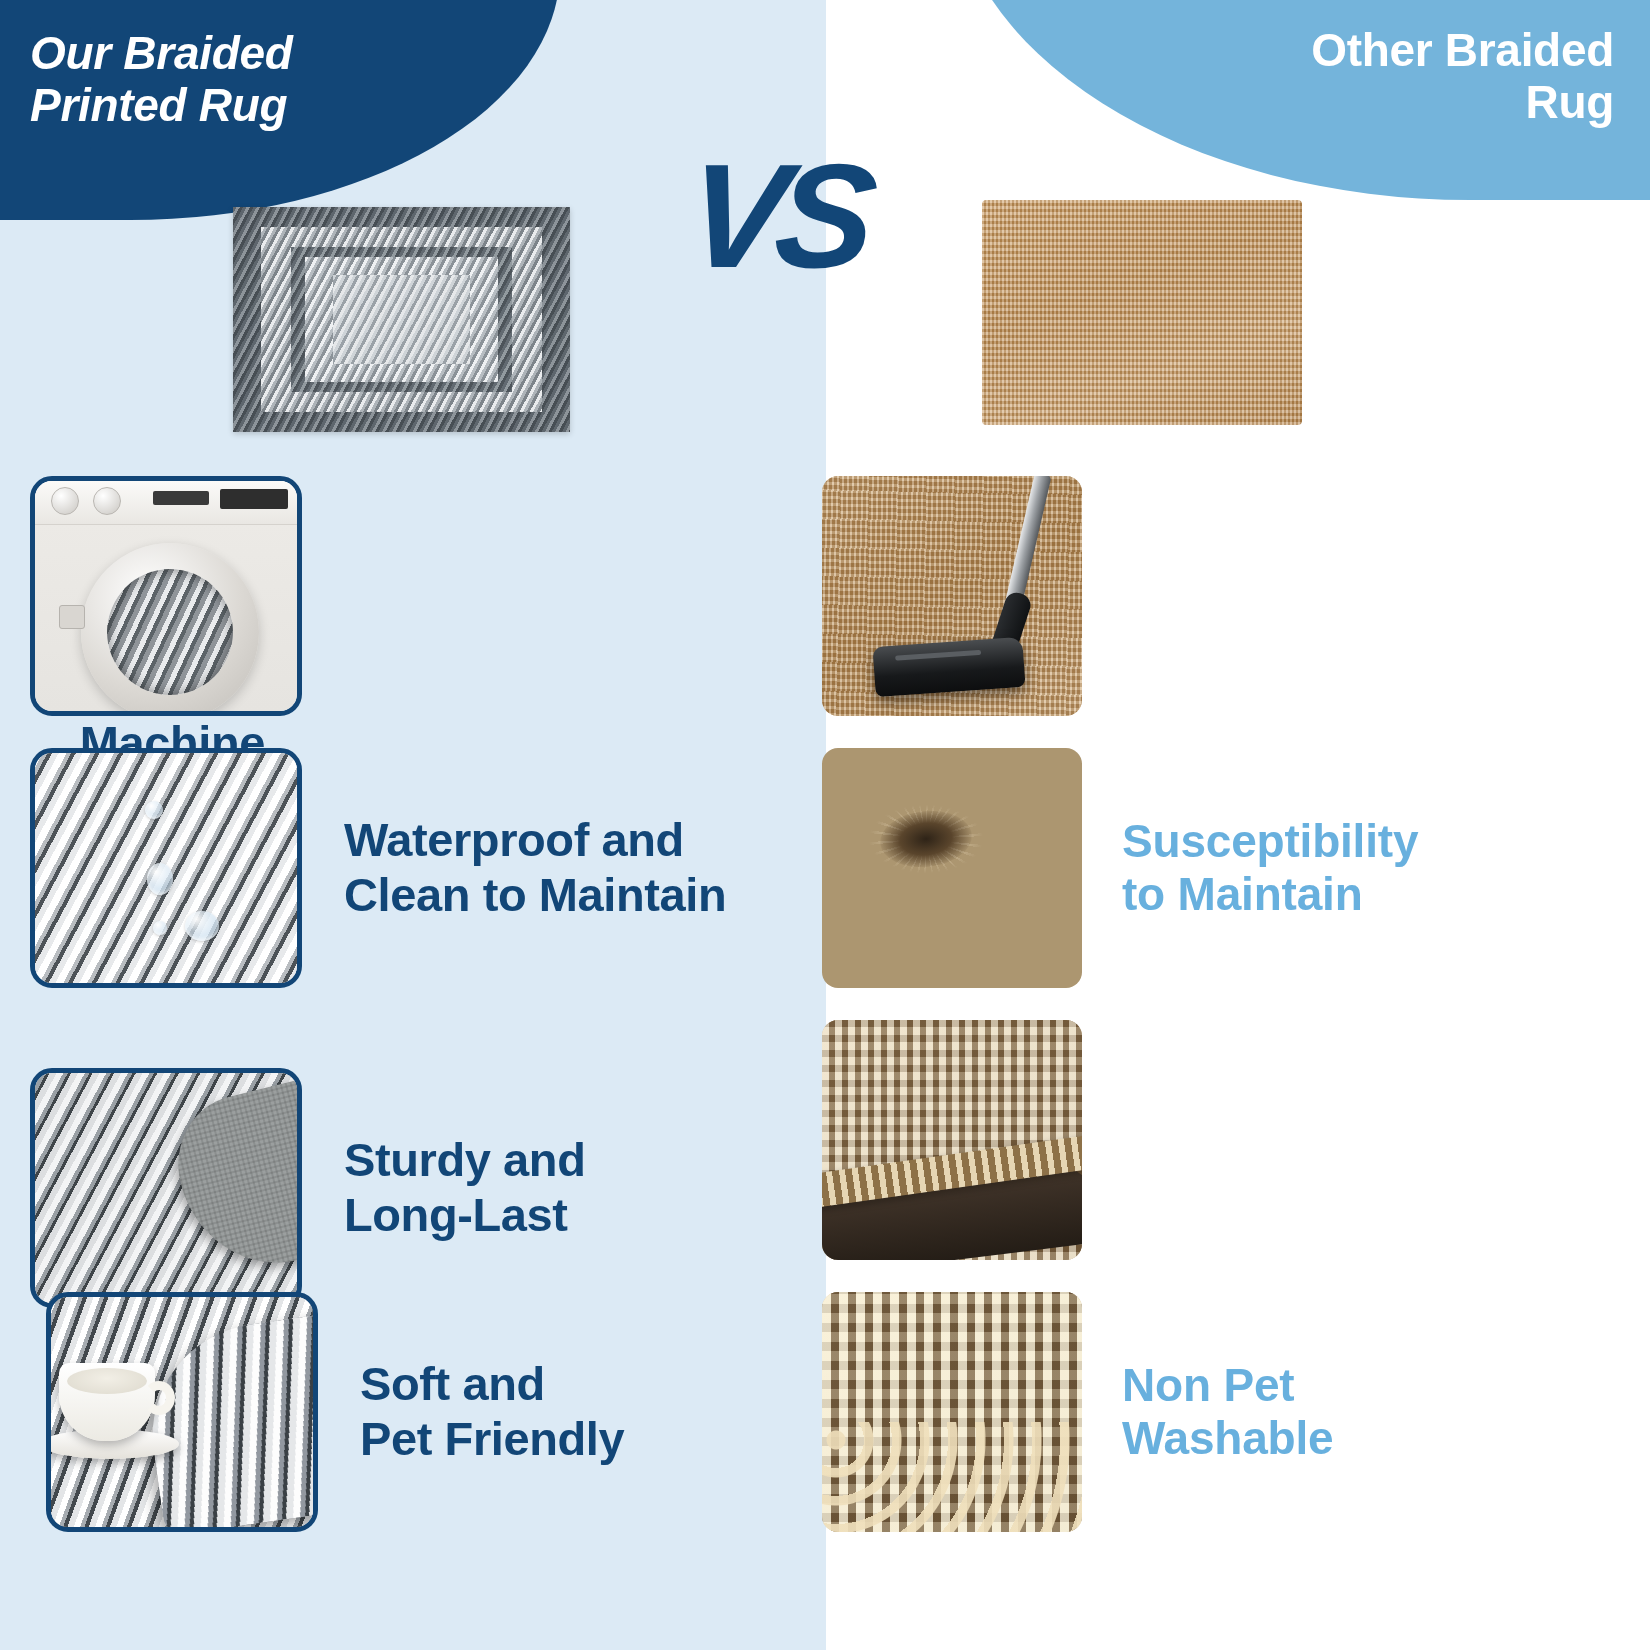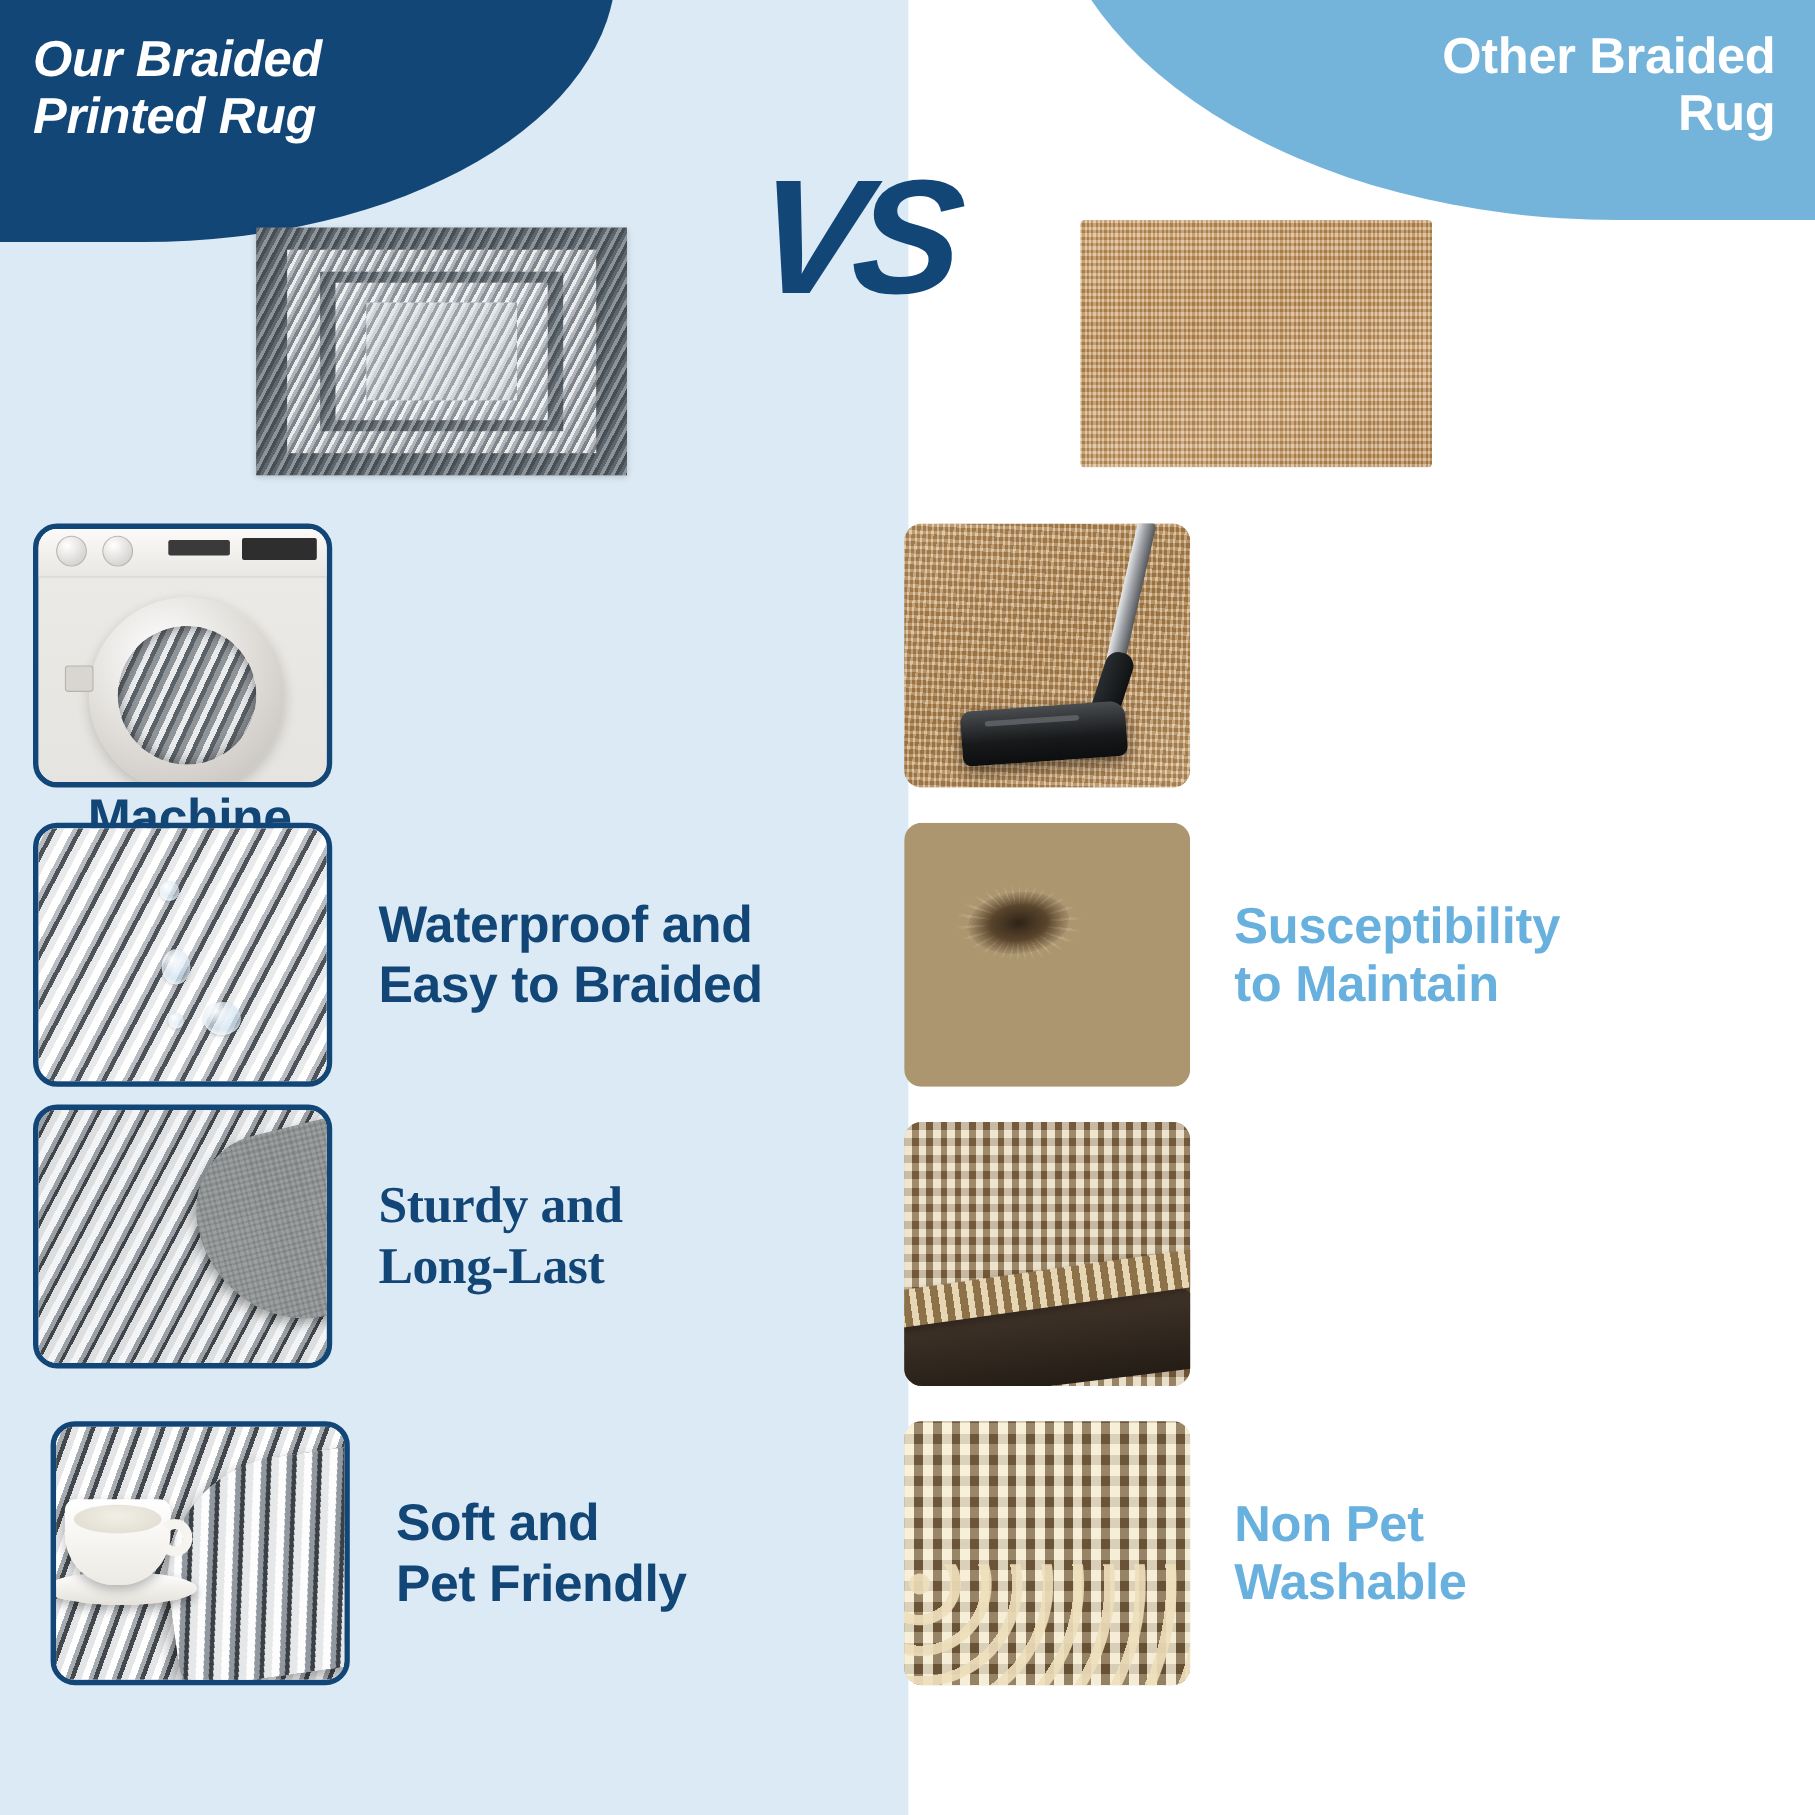--- a/index.html
+++ b/index.html
@@ -395,24 +395,24 @@
 
 <div class="feature-row" style="left:30px; top:748px;">
   <div class="thumb thumb-left">
     <div class="tex-braid-wet"></div>
     <div class="droplet" style="left:110px;top:48px;width:18px;height:18px;"></div>
     <div class="droplet" style="left:112px;top:110px;width:26px;height:32px;"></div>
     <div class="droplet" style="left:150px;top:158px;width:34px;height:30px;"></div>
     <div class="droplet" style="left:118px;top:168px;width:14px;height:14px;"></div>
   </div>
   <div class="feature-text text-left">Waterproof and
-Easy to Braided</div>
-</div>
-
-<div class="feature-row" style="left:30px; top:1004px;font-family:Liberation Serif, serif;">
+Clean to Maintain</div>
+</div>
+
+<div class="feature-row" style="left:30px; top:1068px;">
   <div class="thumb thumb-left">
     <div class="tex-backing"></div>
     <div class="backing-flap"></div>
   </div>
   <div class="feature-text text-left">Sturdy and
 Long-Last</div>
 </div>
 
 <div class="feature-row" style="left:30px; top:1292px;padding-left:16px;">
   <div class="thumb thumb-left">

